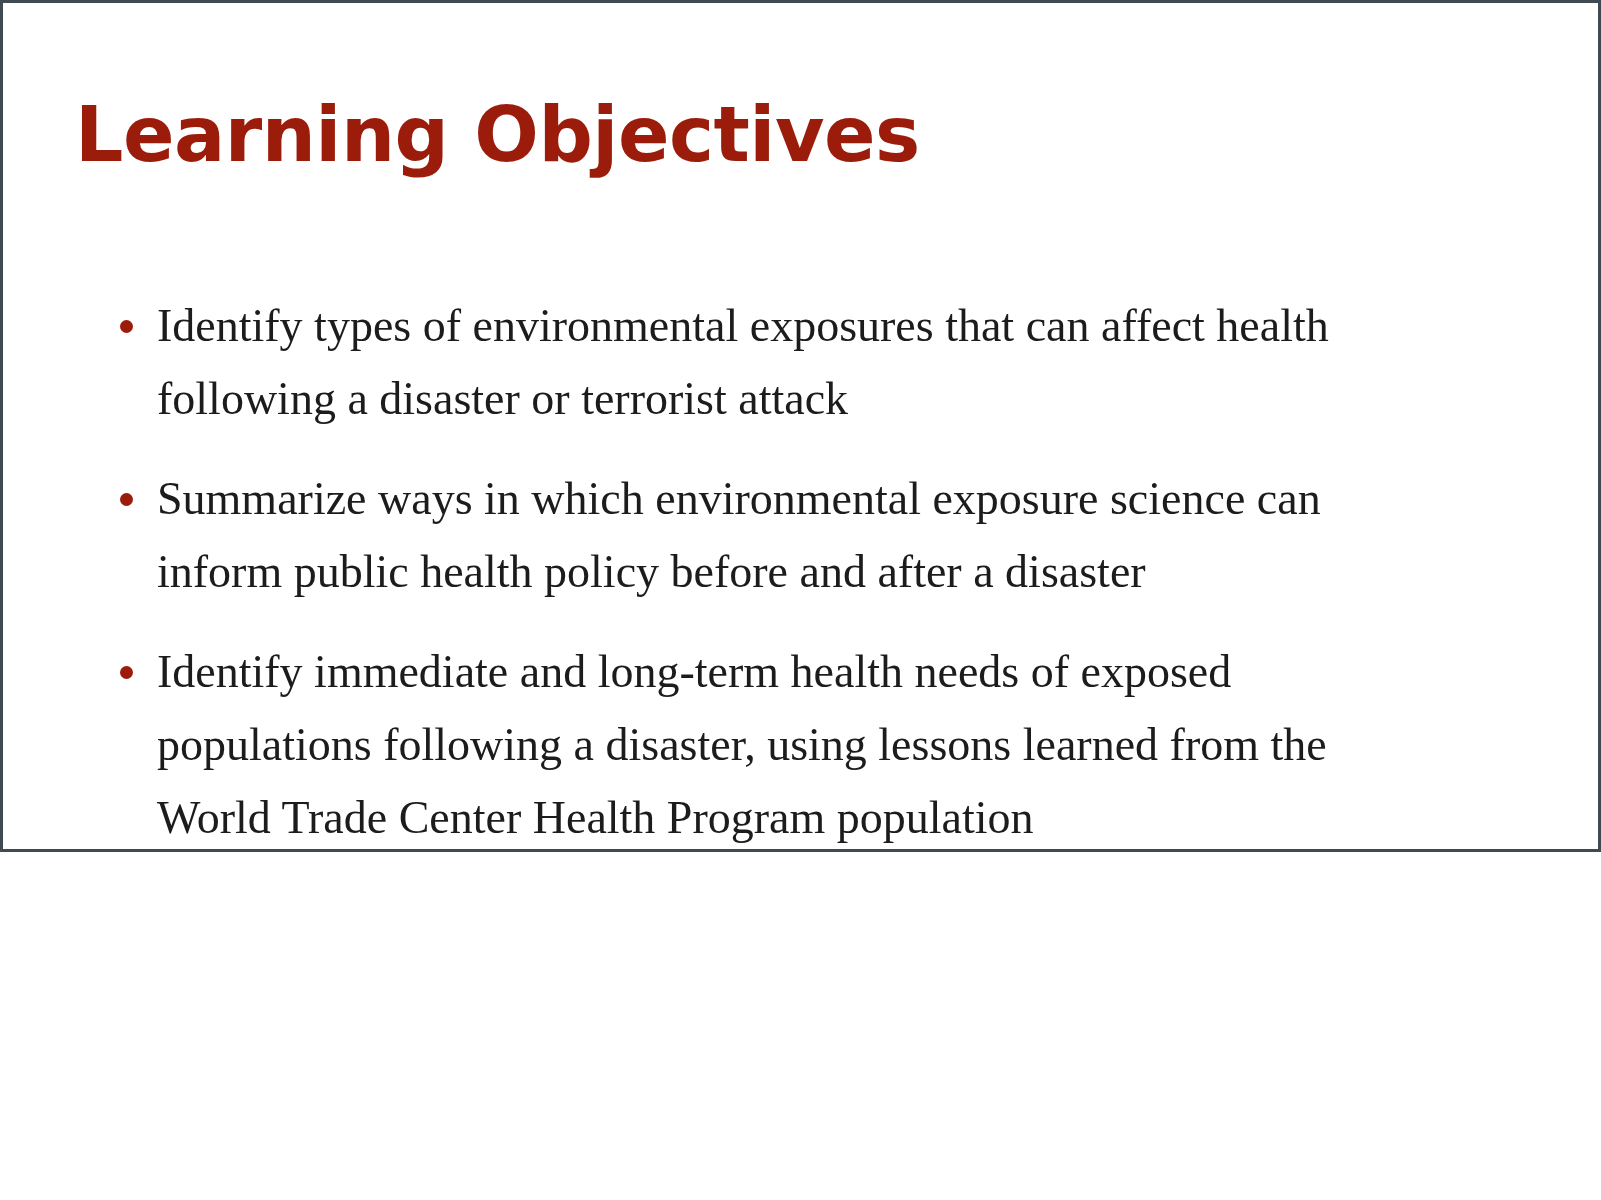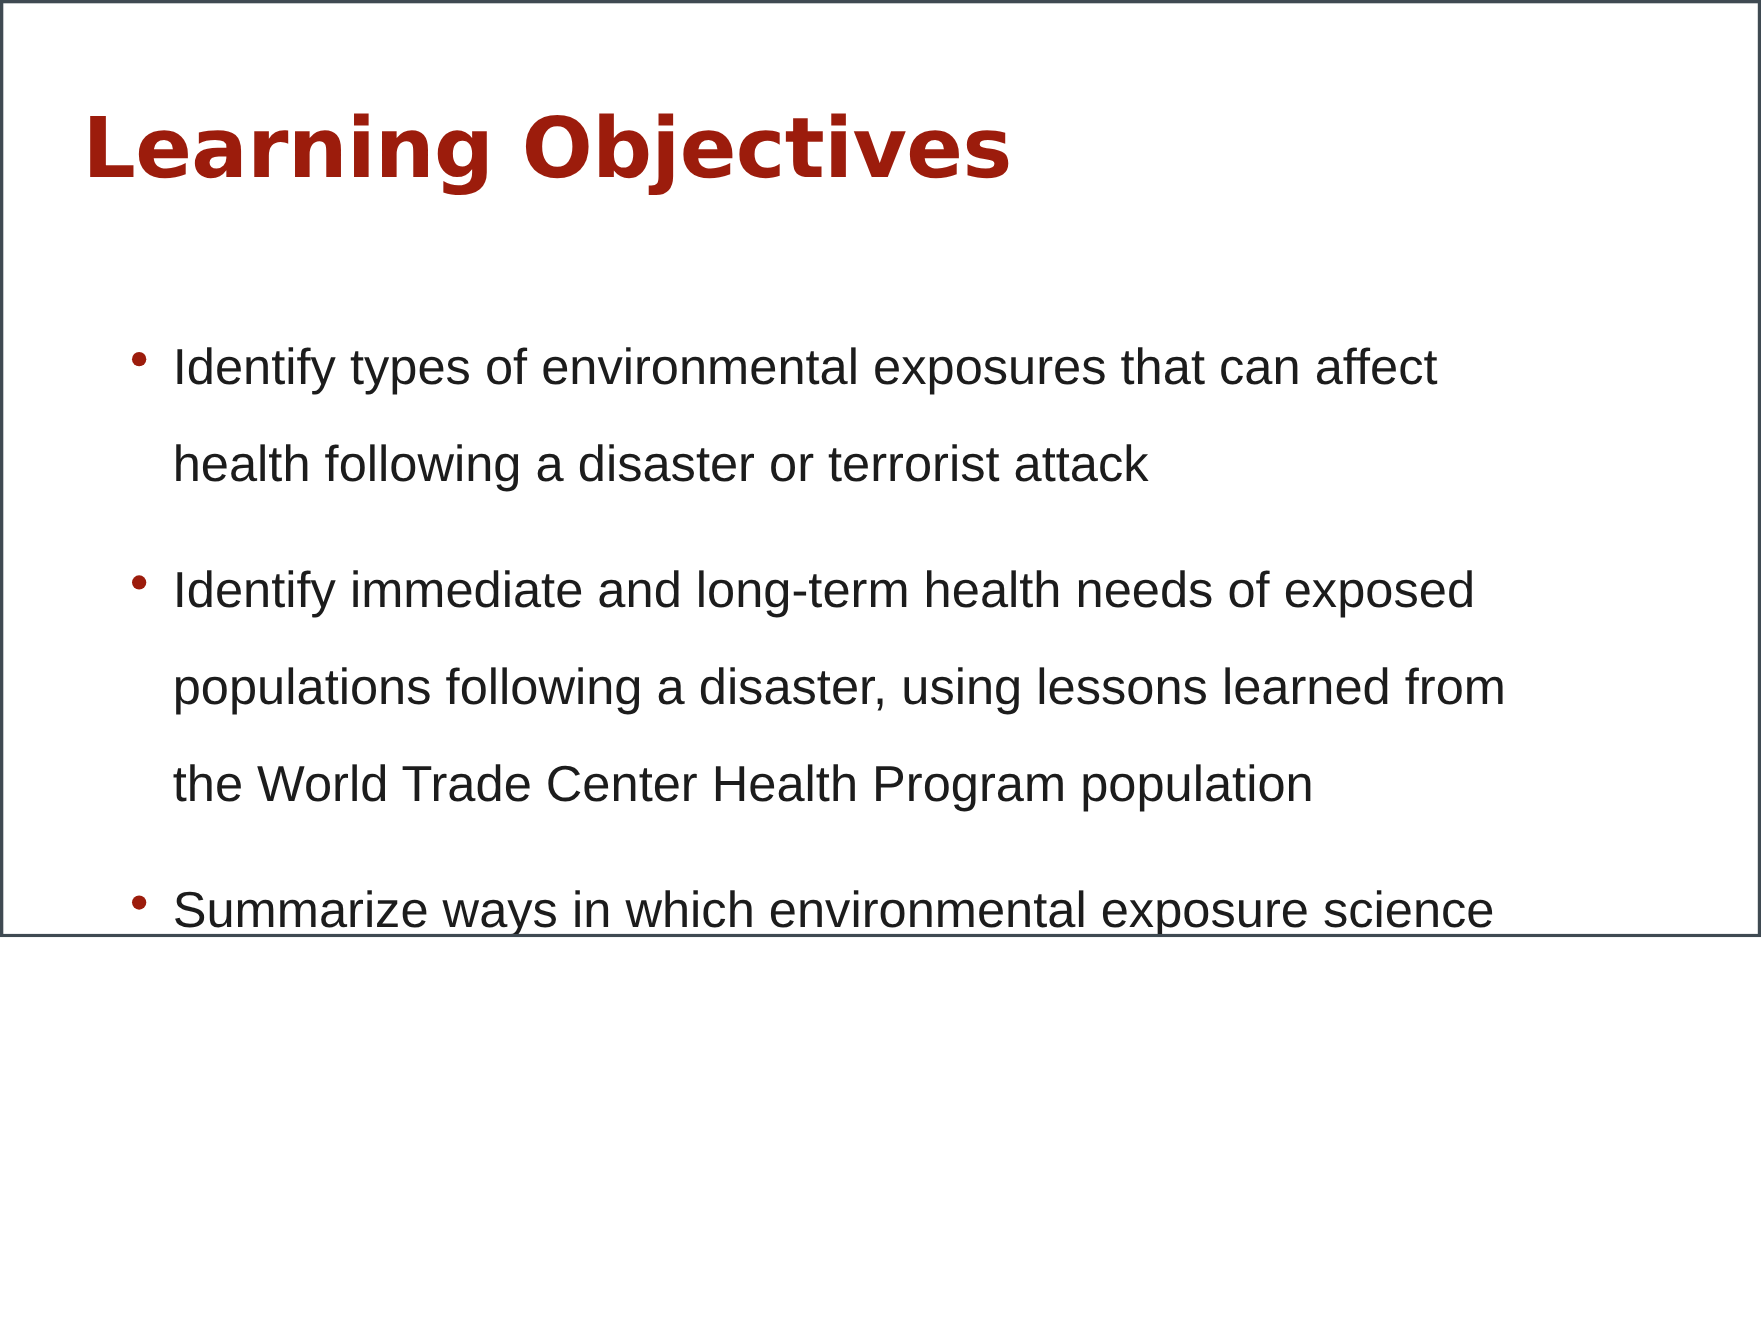--- a/index.html
+++ b/index.html
@@ -37,24 +37,24 @@
     top: 286px;
     width: 1300px;
     margin: 0;
     padding: 0;
     list-style: none;
   }
   .objective-item {
     position: relative;
     padding-left: 44px;
     margin-bottom: 27px;
-    font-family: Liberation Sans, sans-serif;
+    font-family: Liberation Serif, serif;
     font-weight: 400;
     font-size: 46px;
-    line-height: 88px;
+    line-height: 73px;
     color: #1c1c1c;
     max-width: 1256px;
   }
   .objective-item:last-child {
     margin-bottom: 0;
   }
   .objective-bullet {
     position: absolute;
     left: 7px;
     top: 31px;
@@ -76,23 +76,23 @@
 
   <ul class="objectives-list">
 
     <li class="objective-item">
       <span class="objective-bullet"></span>
       <span class="objective-text">Identify types of environmental exposures that can affect health following a disaster or terrorist attack</span>
     </li>
 
     <li class="objective-item">
       <span class="objective-bullet"></span>
-      <span class="objective-text">Identify immediate and long-term health needs of exposed populations following a disaster, using lessons learned from the World Trade Center Health Program population</span>
+      <span class="objective-text">Summarize ways in which environmental exposure science can inform public health policy before and after a disaster</span>
     </li>
 
     <li class="objective-item">
       <span class="objective-bullet"></span>
-      <span class="objective-text">Summarize ways in which environmental exposure science can inform public health policy before and after a disaster</span>
+      <span class="objective-text">Identify immediate and long-term health needs of exposed populations following a disaster, using lessons learned from the World Trade Center Health Program population</span>
     </li>
 
   </ul>
 
 </div>
 
 </body></html>

